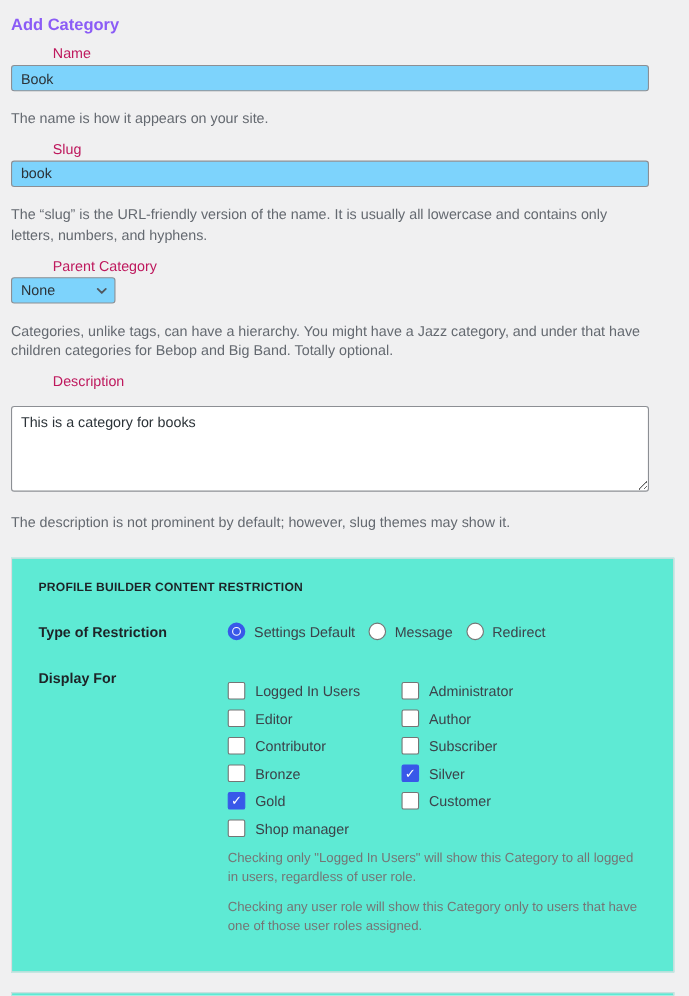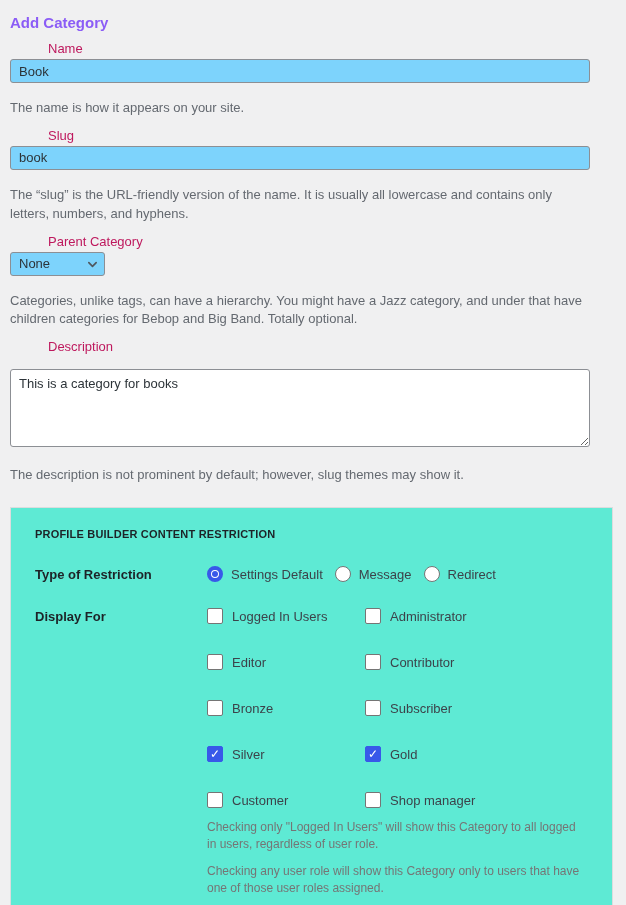--- a/index.html
+++ b/index.html
@@ -73,21 +73,21 @@
   }
   .radio.checked { border:4px solid #3858e9; }
   .radio.checked::after {
     content:""; position:absolute; left:1px; top:1px;
     width:6px; height:6px; border-radius:50%; background:#3858e9;
   }
   .option-label { font-size:13px; color:#3c434a; }
 
   .checkbox-grid {
     display:grid; grid-template-columns:158px auto;
-    row-gap:30px; width:400px;
+    row-gap:9px; width:400px;margin-top:12px;
   }
   .checkbox-option { display:flex; align-items:center; gap:9px; cursor:pointer; }
   .checkbox {
     width:16px; height:16px; border-radius:2px;
     border:1px solid #757575; background:#fff; flex:0 0 16px;
     display:flex; align-items:center; justify-content:center;
   }
   .checkbox .check-glyph { display:none; color:#fff; font-size:12px; line-height:1; }
   .checkbox.checked { background:#3858e9; border-color:#3858e9; }
   .checkbox.checked .check-glyph { display:block; }
@@ -171,29 +171,33 @@
         <div class="checkbox-option">
           <span class="checkbox"></span>
           <span class="option-label">Administrator</span>
         </div>
         <div class="checkbox-option">
           <span class="checkbox"></span>
           <span class="option-label">Editor</span>
         </div>
         <div class="checkbox-option">
           <span class="checkbox"></span>
+          <span class="option-label">Author</span>
+        </div>
+        <div class="checkbox-option">
+          <span class="checkbox"></span>
           <span class="option-label">Contributor</span>
         </div>
         <div class="checkbox-option">
           <span class="checkbox"></span>
+          <span class="option-label">Subscriber</span>
+        </div>
+        <div class="checkbox-option">
+          <span class="checkbox"></span>
           <span class="option-label">Bronze</span>
-        </div>
-        <div class="checkbox-option">
-          <span class="checkbox"></span>
-          <span class="option-label">Subscriber</span>
         </div>
         <div class="checkbox-option">
           <span class="checkbox checked">
               <span class="check-glyph">✓</span>
             </span>
           <span class="option-label">Silver</span>
         </div>
         <div class="checkbox-option">
           <span class="checkbox checked">
               <span class="check-glyph">✓</span>

